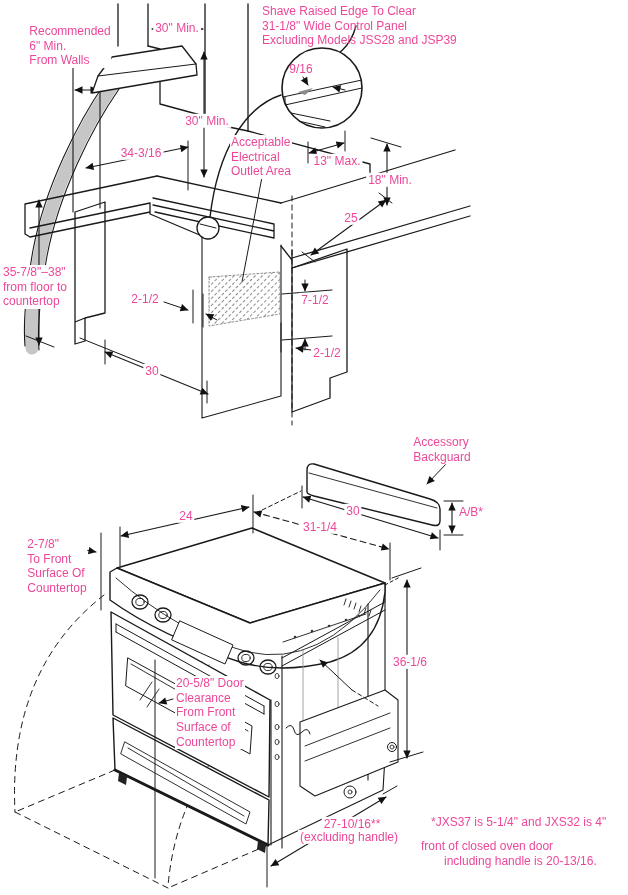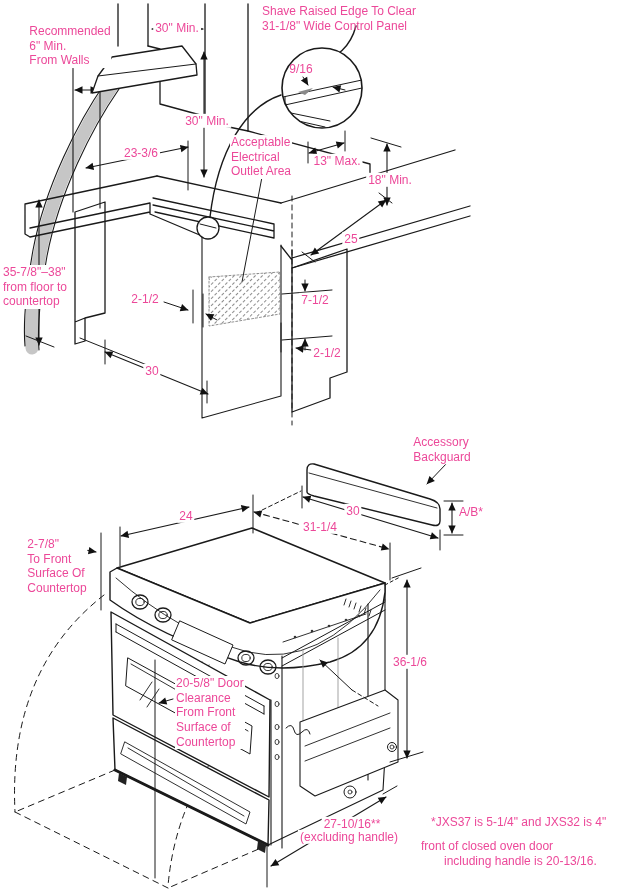--- a/index.html
+++ b/index.html
@@ -190,33 +190,34 @@
 </svg>
 
   <div class="lbl ctr blk note" style="left:70px;top:46px">
     <div>Recommended</div>
       <div>6" Min.</div>
       <div>From Walls</div>
   </div>
   <div class="lbl note" style="left:262px;top:4px">
     <div>Shave Raised Edge To Clear</div>
       <div>31-1/8" Wide Control Panel</div>
+      <div>Excluding Models JSS28 and JSP39</div>
   </div>
   <div class="lbl ctr bg" style="left:177px;top:28px">30" Min.</div>
   <div class="lbl ctr bg" style="left:207px;top:121px">30" Min.</div>
-  <div class="lbl ctr bg" style="left:141px;top:153px">23-3/6</div>
+  <div class="lbl ctr bg" style="left:141px;top:153px">34-3/16</div>
   <div class="lbl ctr" style="left:301px;top:69px">9/16</div>
   <div class="lbl ctr blk note" style="left:261px;top:157px">
     <div>Acceptable</div>
       <div>Electrical</div>
       <div>Outlet Area</div>
   </div>
   <div class="lbl ctr bg" style="left:337px;top:161px">13" Max.</div>
   <div class="lbl ctr bg" style="left:390px;top:180px">18" Min.</div>
-  <div class="lbl ctr bg" style="left:351px;top:239px">25</div>
+  <div class="lbl ctr bg" style="left:351px;top:218px">25</div>
   <div class="lbl ctr bg" style="left:145px;top:299px">2-1/2</div>
   <div class="lbl ctr bg" style="left:315px;top:300px">7-1/2</div>
   <div class="lbl ctr bg" style="left:327px;top:353px">2-1/2</div>
   <div class="lbl ctr bg" style="left:152px;top:371px">30</div>
   <div class="lbl note blk" style="left:2px;top:265px">
     <div>35-7/8"–38"</div>
       <div>from floor to</div>
       <div>countertop</div>
   </div>
 

